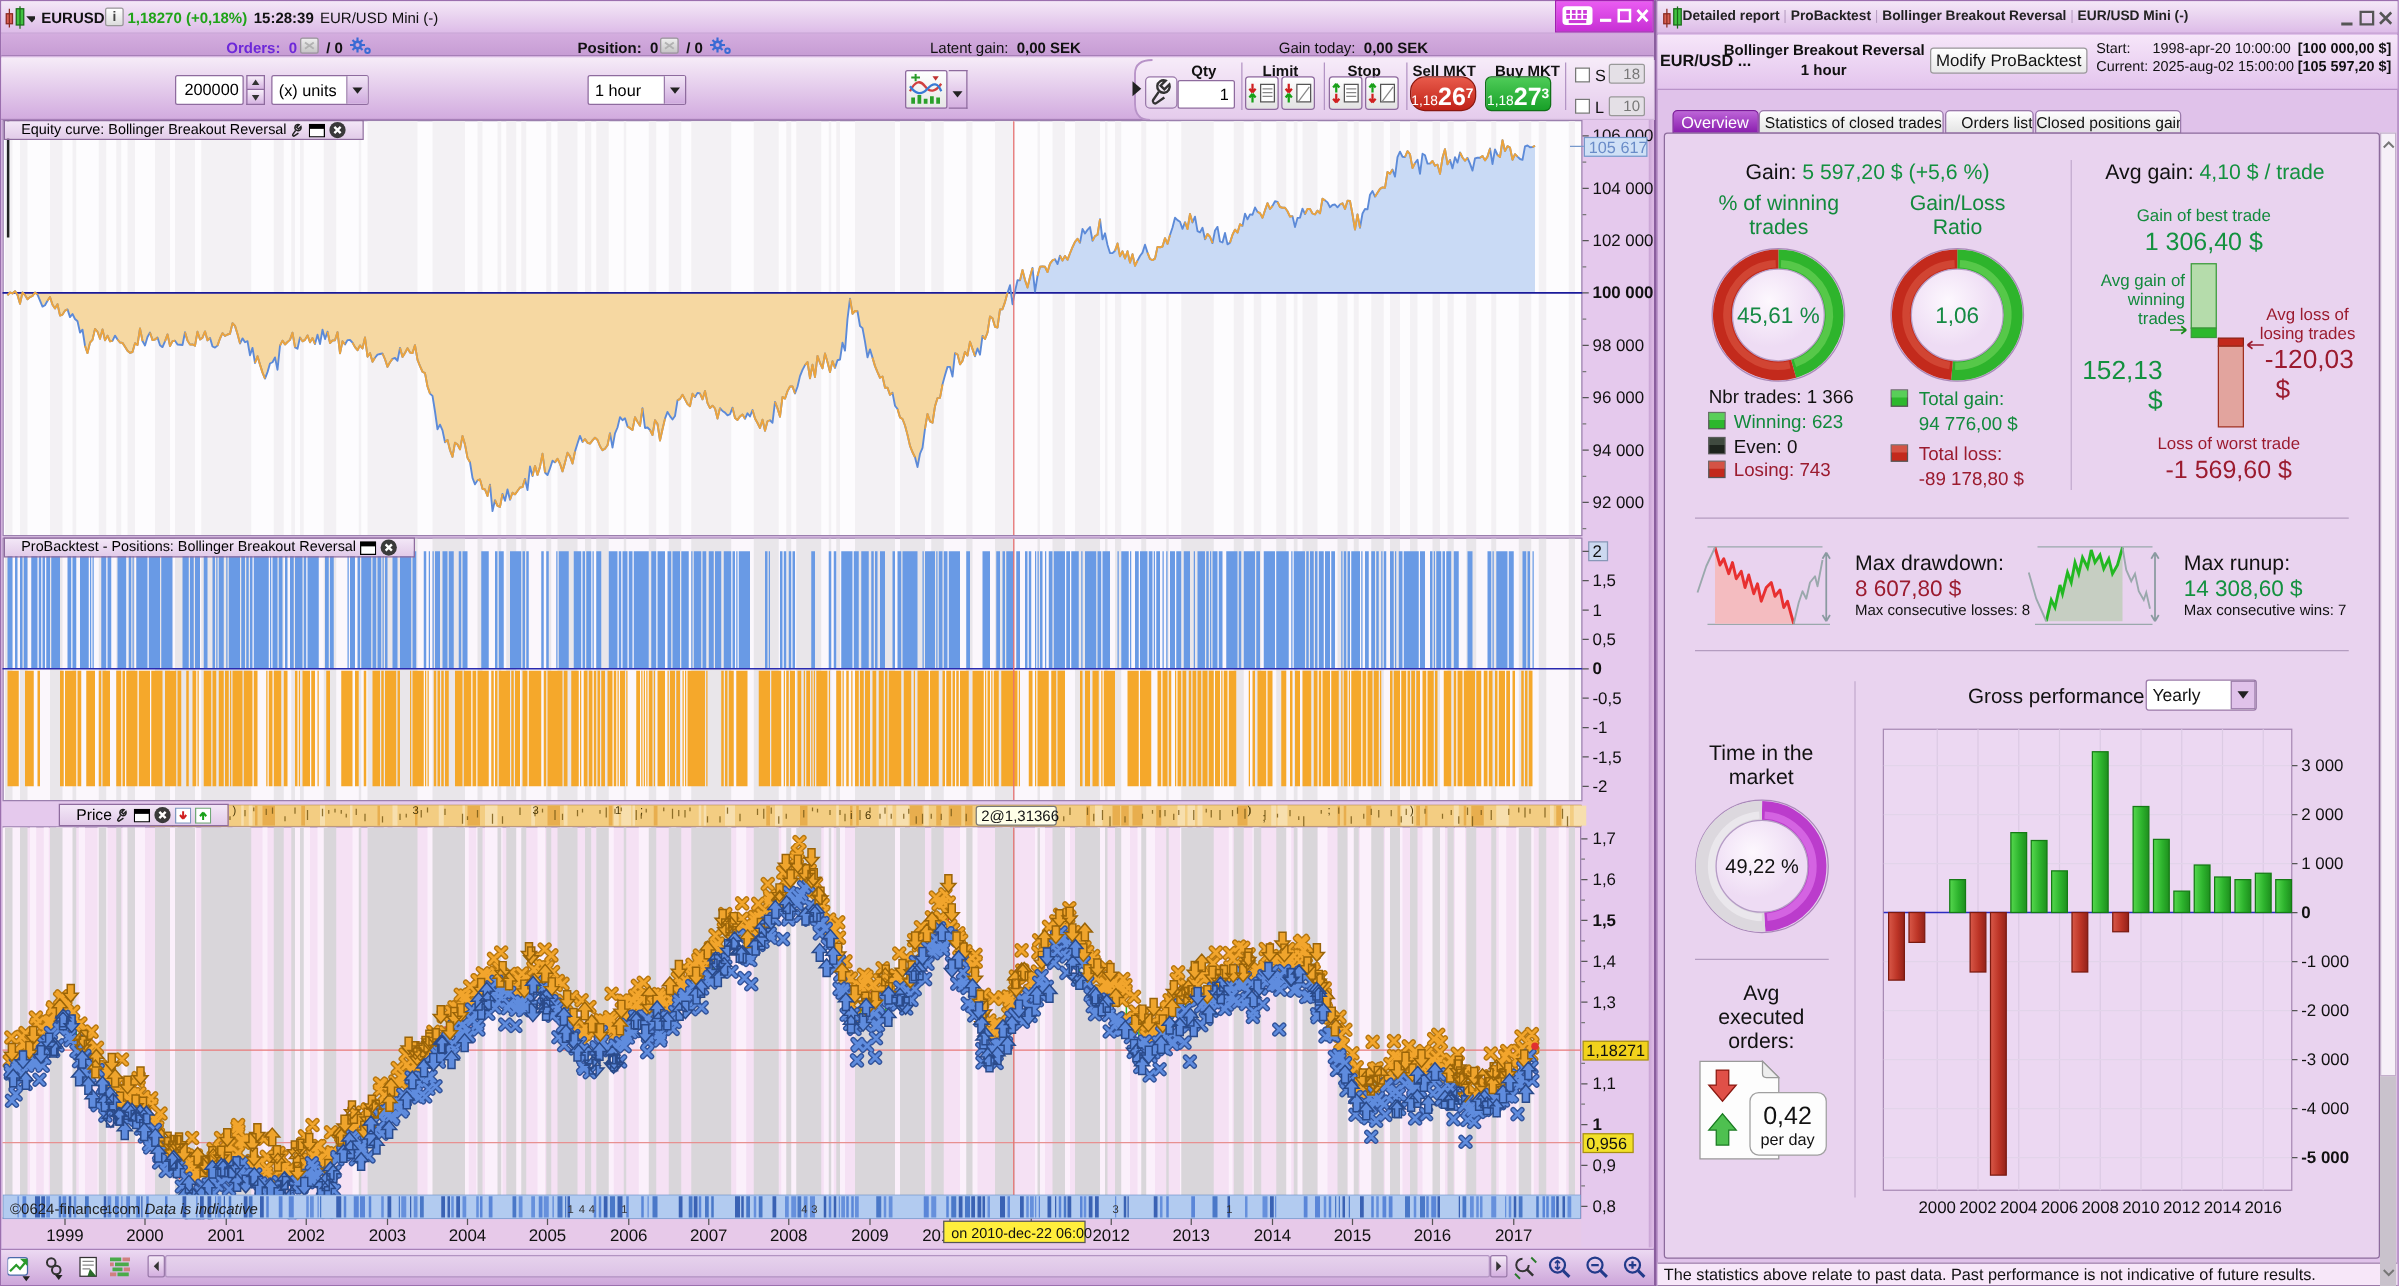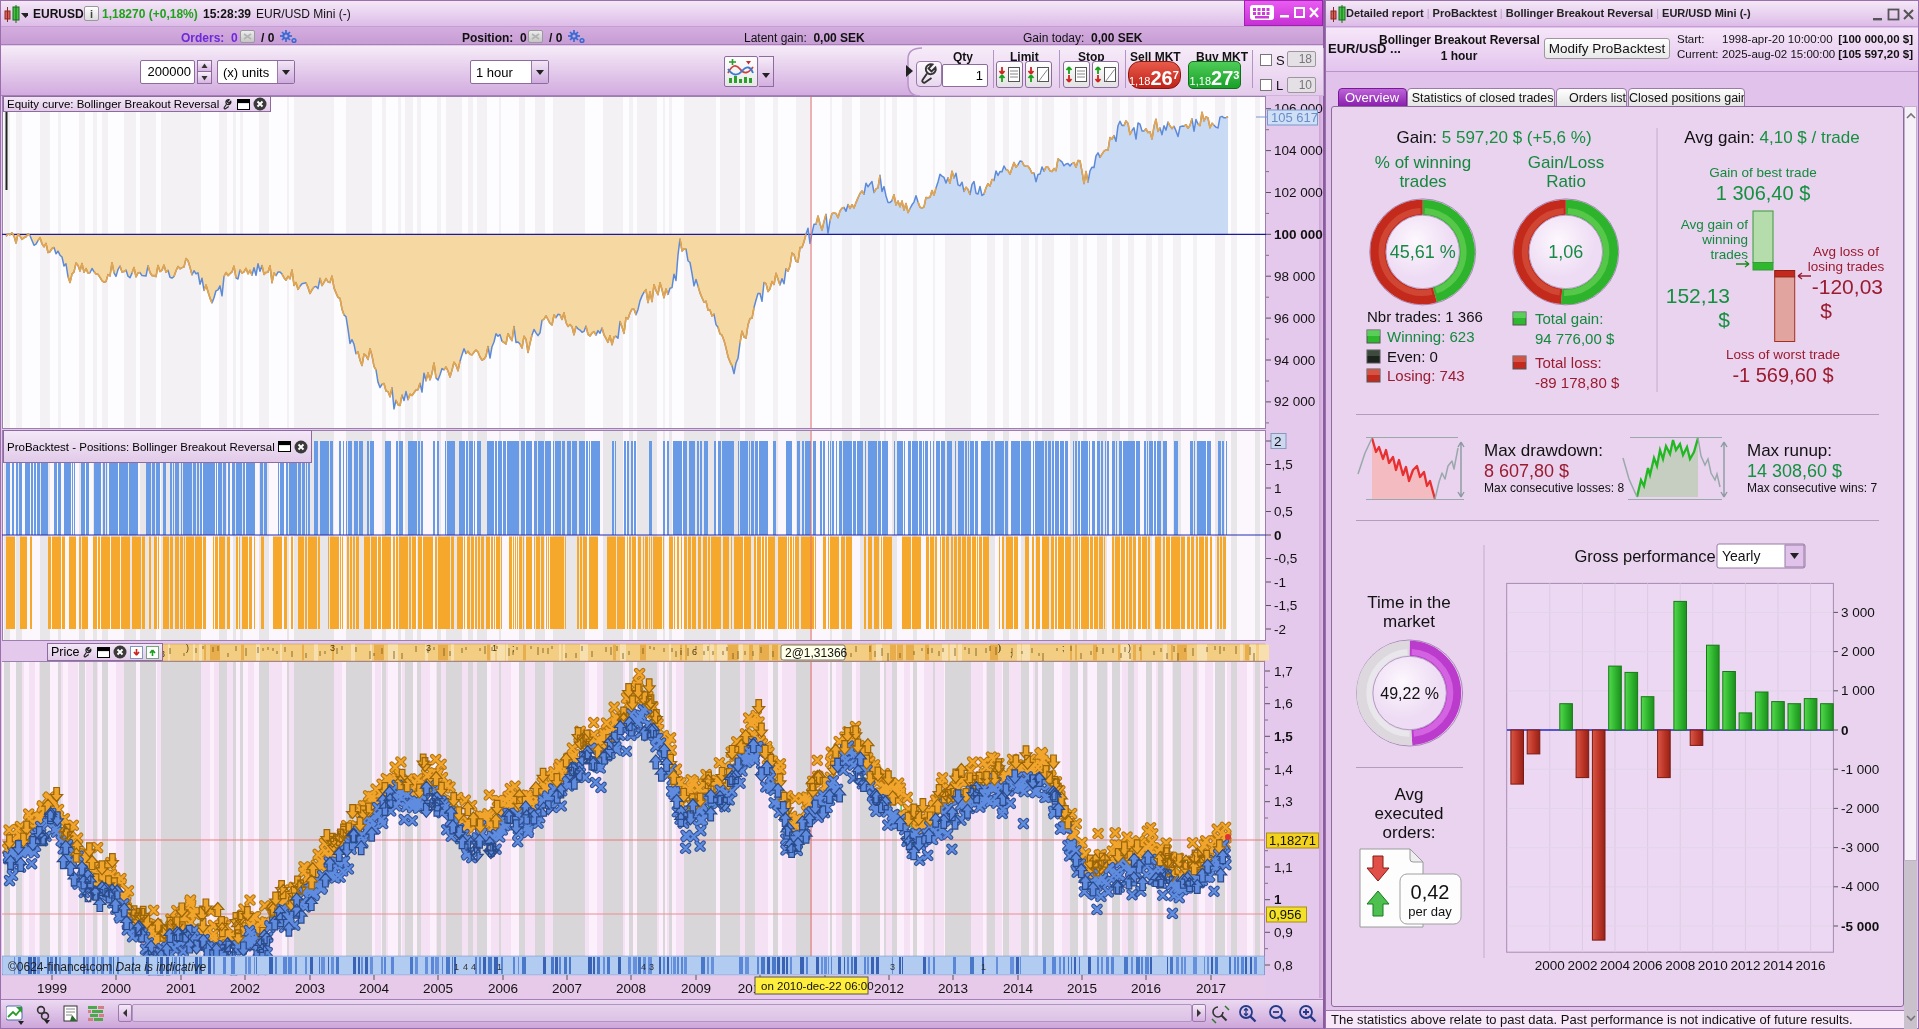--- a/index.html
+++ b/index.html
@@ -1,17 +1,17 @@
 <!DOCTYPE html>
 <html><head><meta charset="utf-8"><style>
 * { margin:0; padding:0; box-sizing:border-box; }
 html,body { width:1919px; height:1029px; overflow:hidden; }
 body { font-family:"Liberation Sans", sans-serif; background:#e5c9ed; position:relative; }
 .abs { position:absolute; }
-.tab { position:absolute; background:linear-gradient(#f3e7f7,#e2cbe9); border:1px solid #8e6b9e; font-size:11.5px; color:#000; display:flex; align-items:center; padding:0 3px; gap:3px; white-space:nowrap; }
+.tab { position:absolute; background:linear-gradient(#f3e7f7,#e2cbe9); border:1px solid #8e6b9e; font-size:11.5px; color:#000; display:flex; align-items:center; padding:0 13px; gap:3px; white-space:nowrap; }
 .ddw { position:absolute; background:#fff; border:1px solid #8e6b9e; border-radius:2px; font-size:13px; display:flex; align-items:center; }
 .ddw .arr { margin-left:auto; width:17px; align-self:stretch; background:linear-gradient(#f2e6f6,#cfaade); border-left:1px solid #9a7aaa; display:flex; align-items:center; justify-content:center; }
 .tri { width:0; height:0; border:4px solid transparent; border-top:5px solid #222; margin-top:5px; }
 .itab { position:absolute; top:88px; height:19px; background:linear-gradient(#ffffff,#e4e4e4); border:1px solid #9a7aaa; border-radius:4px 4px 0 0; color:#111; font-size:12.5px; text-align:right; line-height:18px; white-space:nowrap; overflow:hidden; }
 </style></head><body>
 <div class="abs" style="left:0;top:0;width:1325px;height:1029px;background:#e5c9ed;border:1px solid #9b6fae;border-right:2px solid #8a5e9e;"></div>
 <div class="abs" style="left:1px;top:1px;width:1322px;height:26px;background:linear-gradient(#f4e8f7,#ddbce8);border-bottom:1px solid #c49ed2;"></div>
 <svg class="abs" style="left:4px;top:4px" width="24" height="20">
 <rect x="1" y="7" width="5" height="8" fill="#d85f55" stroke="#8a2a22"></rect>
     <line x1="3.5" y1="3" x2="3.5" y2="18" stroke="#8a2a22"></line>
@@ -810,21 +810,21 @@
 <div class="tab" style="left:3px;top:96px;height:16px;">Equity curve: Bollinger Breakout Reversal <svg width="12" height="13" viewBox="0 0 24 26">
       <path d="M14.5 3.5a5 5 0 1 0 3 3L13.5 10.5 10.5 7.5 14.5 3.5z" fill="none" stroke="#222" stroke-width="2.4"></path>
       <path d="M9 12.5l-4.5 6.5c-1 1.5 1 3.5 2.5 2.5l6.5-4.5" fill="none" stroke="#222" stroke-width="2.4"></path>
     </svg><svg width="13" height="11">
       <rect x="0.5" y="0.5" width="12" height="10" fill="#fff" stroke="#000"></rect>
       <rect x="0.5" y="0.5" width="12" height="3.6" fill="#000"></rect>
     </svg><svg width="14" height="14">
       <circle cx="7" cy="7" r="6.5" fill="#3a3a3a"></circle>
       <path d="M4.5 4.5l5 5m0-5l-5 5" stroke="#fff" stroke-width="1.9"></path>
     </svg></div>
-<div class="tab" style="left:3px;top:430px;height:33px;">ProBacktest - Positions: Bollinger Breakout Reversal <svg width="13" height="11">
+<div class="tab" style="left:3px;top:430px;height:16px;">ProBacktest - Positions: Bollinger Breakout Reversal <svg width="13" height="11">
       <rect x="0.5" y="0.5" width="12" height="10" fill="#fff" stroke="#000"></rect>
       <rect x="0.5" y="0.5" width="12" height="3.6" fill="#000"></rect>
     </svg><svg width="14" height="14">
       <circle cx="7" cy="7" r="6.5" fill="#3a3a3a"></circle>
       <path d="M4.5 4.5l5 5m0-5l-5 5" stroke="#fff" stroke-width="1.9"></path>
     </svg></div>
 <div class="tab" style="left:3px;top:643px;height:18px;font-size:12.5px;margin-left:44px;">Price <svg width="12" height="13" viewBox="0 0 24 26">
       <path d="M14.5 3.5a5 5 0 1 0 3 3L13.5 10.5 10.5 7.5 14.5 3.5z" fill="none" stroke="#222" stroke-width="2.4"></path>
       <path d="M9 12.5l-4.5 6.5c-1 1.5 1 3.5 2.5 2.5l6.5-4.5" fill="none" stroke="#222" stroke-width="2.4"></path>
     </svg><svg width="13" height="11">

